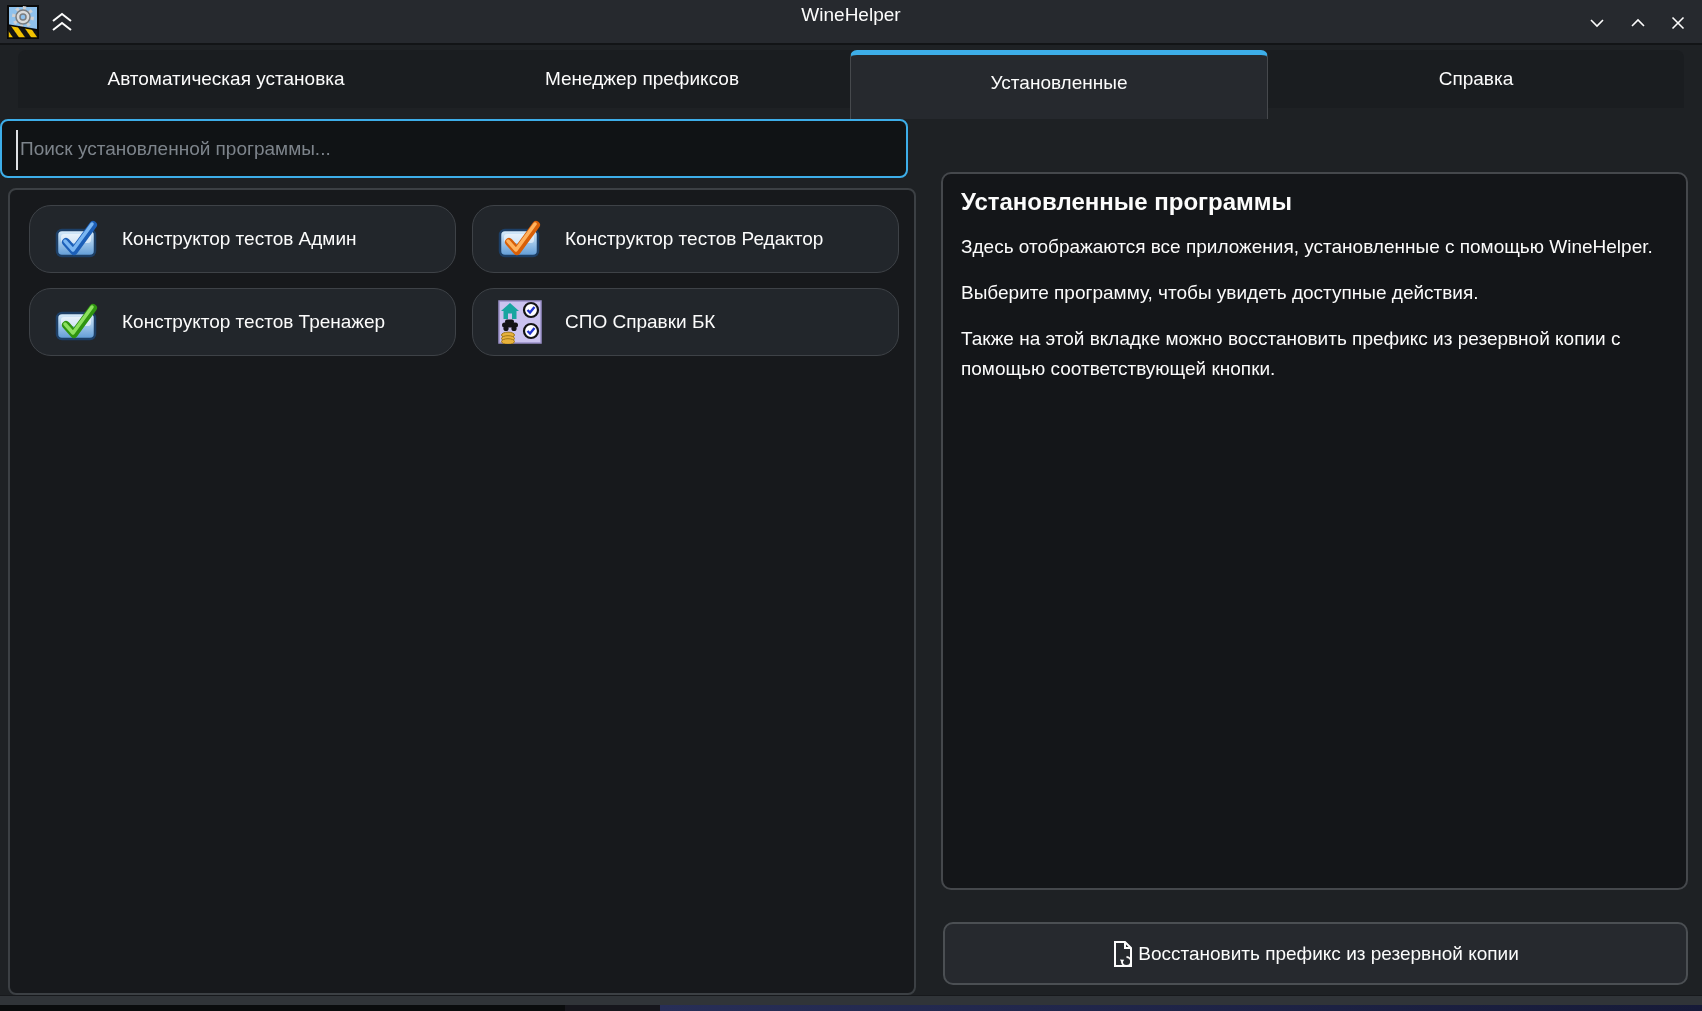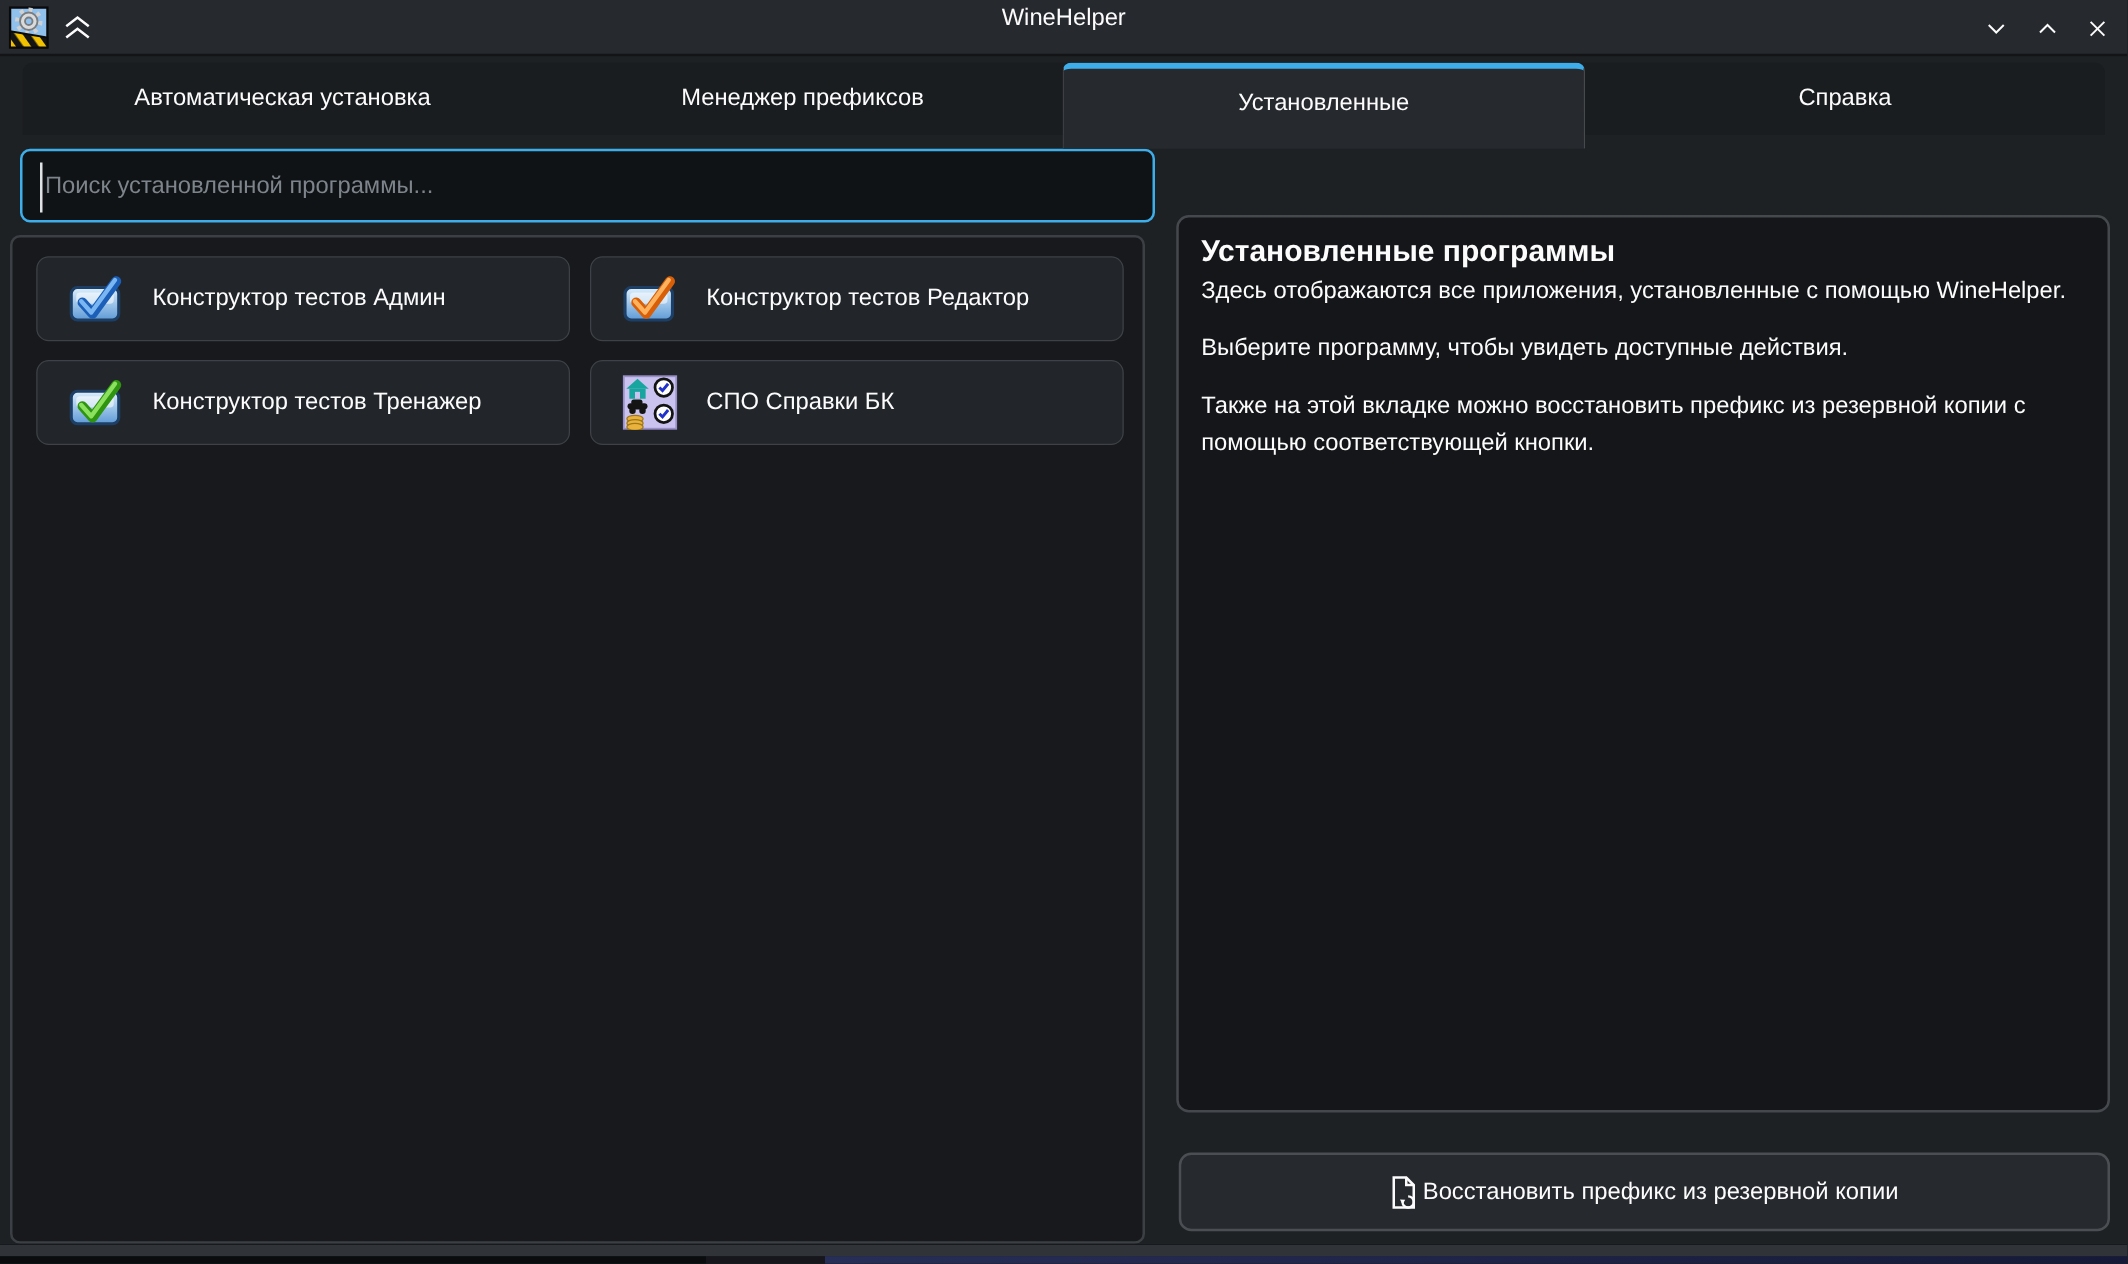--- a/index.html
+++ b/index.html
@@ -40,53 +40,53 @@
   .tab.active {
     height:69px; background:#26292e;
     border-top:5px solid #3daee9;
     border-left:1px solid #46494d; border-right:1px solid #46494d;
     border-radius:7px 7px 0 0;
     padding-bottom:8px; position:relative; z-index:2;
   }
 
   
   .searchbox {
-    position:absolute; left:16px; top:119px; width:908px; height:59px;
+    position:absolute; left:0; top:119px; width:908px; height:59px;
     border:2px solid #3daee9; border-radius:8px; background:#101315;
   }
   .searchbox input {
     position:absolute; inset:0; width:100%; height:100%;
     background:transparent; border:none; outline:none;
     color:#fcfcfc; font-family:inherit; font-size:19px; padding:0 16px 0 18px;
   }
   .searchbox input::placeholder { color:#7d848b; opacity:1; }
   .caret { position:absolute; left:14px; top:9px; width:2px; height:40px; background:#dfe2e4; }
 
   
   .left-panel {
     position:absolute; left:8px; top:188px; width:908px; height:807px;
     background:#17191c; border:2px solid #3c4044; border-radius:8px;
     padding:15px 15px 15px 19px;
     display:grid; grid-template-columns:427px 427px; grid-template-rows:68px 68px;
     gap:15px 16px; align-content:start;
   }
   .card {
-    background:#22262b; border:1px solid #3e4247; border-radius:10px;
+    background:#22262b; border:1px solid #3e4247; border-radius:22px;
     display:flex; align-items:center; padding-left:25px; gap:23px; cursor:pointer;
   }
   .card .cicon { width:44px; height:44px; flex:0 0 44px; }
   .card .clabel { font-size:19px; color:#fcfcfc; white-space:nowrap; }
 
   
   .right-panel {
     position:absolute; left:941px; top:172px; width:747px; height:718px;
     background:#141619; border:2px solid #45484c; border-radius:10px;
     padding:12px 18px;
   }
-  .right-panel h1 { font-size:24px; font-weight:bold; line-height:32px; }
+  .right-panel h1 { font-size:24px; font-weight:bold; line-height:32px; margin-bottom:14px; }
   .right-panel p  { font-size:19px; line-height:30px; margin-bottom:16px; }
 
   
   .restore-btn {
     position:absolute; left:943px; top:922px; width:745px; height:63px;
     background:#26292e; border:2px solid #4b4f53; border-radius:10px;
     display:flex; align-items:center; justify-content:center; gap:4px;
     font-size:19px; color:#fcfcfc; cursor:pointer;
   }
 

